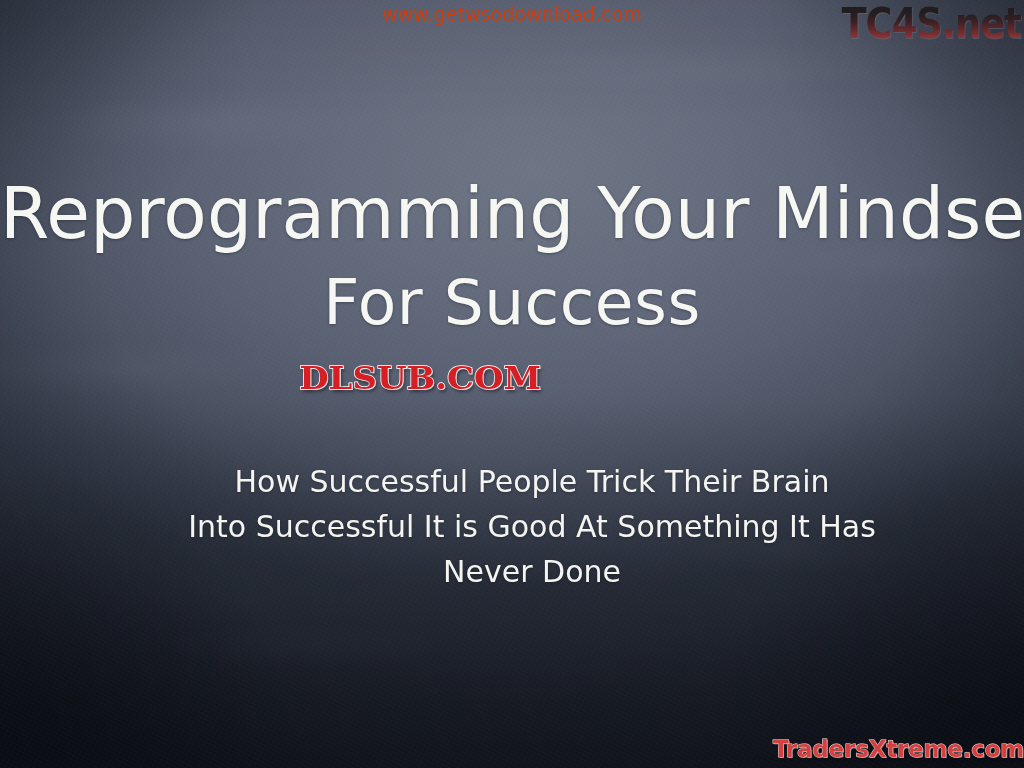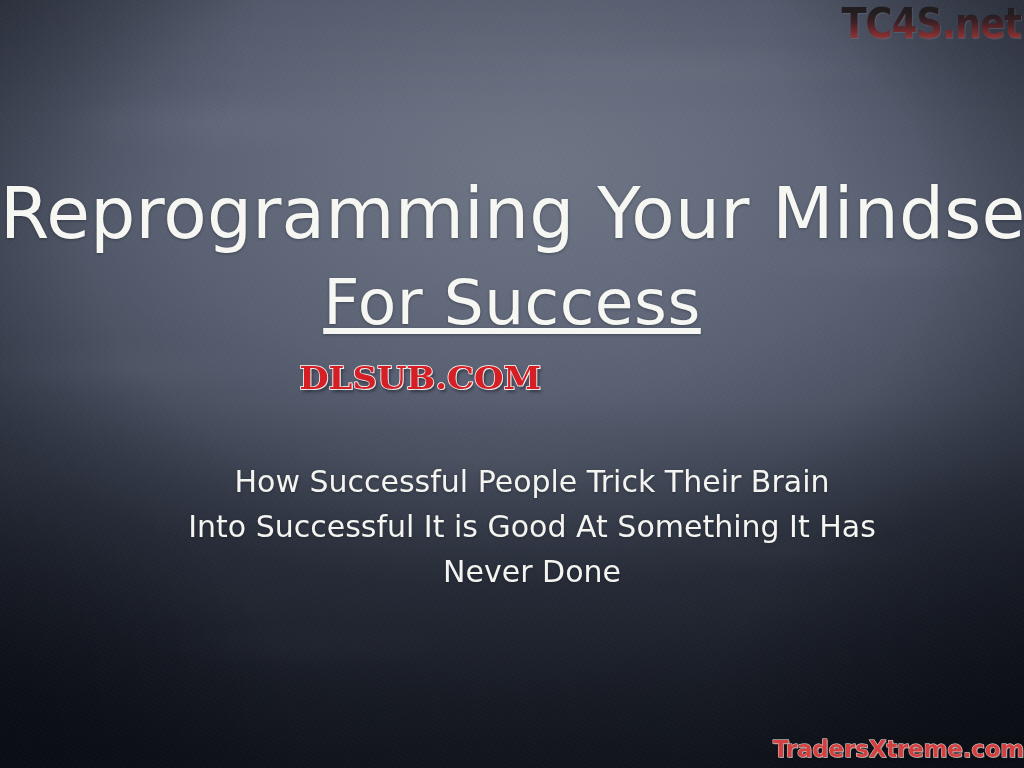--- a/index.html
+++ b/index.html
@@ -154,21 +154,20 @@
     font-size: 71px;
     letter-spacing: 0.2px;
     text-shadow: 0 1px 3px rgba(20,24,32,0.40);
   }
   #slide-title .tline2 {
     display: block;
     margin-top: 22px;
     font-size: 63px;
     letter-spacing: 0.5px;
     text-shadow: 0 1px 3px rgba(20,24,32,0.40);
-    text-decoration: underline;
   }
 
   
   #watermark-dlsub {
     top: 359px;
     left: 0;
     width: 840px;
     text-align: center;
     white-space: nowrap;
   }
@@ -227,20 +226,21 @@
 <body>
 
 <div id="slide">
 
   <div class="bg-base"></div>
   <div class="bg-vignette"></div>
   <div class="bg-corners"></div>
   <div class="bg-smudge"></div>
   <div class="bg-grain"></div>
 
+  <div class="layer" id="site-watermark-top">www.getwsodownload.com</div>
 
   <div class="layer" id="logo-tc4s">TC4S.net</div>
 
   <div class="layer" id="slide-title">
     <span class="tline1">Reprogramming Your Mindset</span>
     <span class="tline2">For Success</span>
   </div>
 
   <div class="layer" id="watermark-dlsub">
     <span class="stamp">DLSUB.COM</span>

